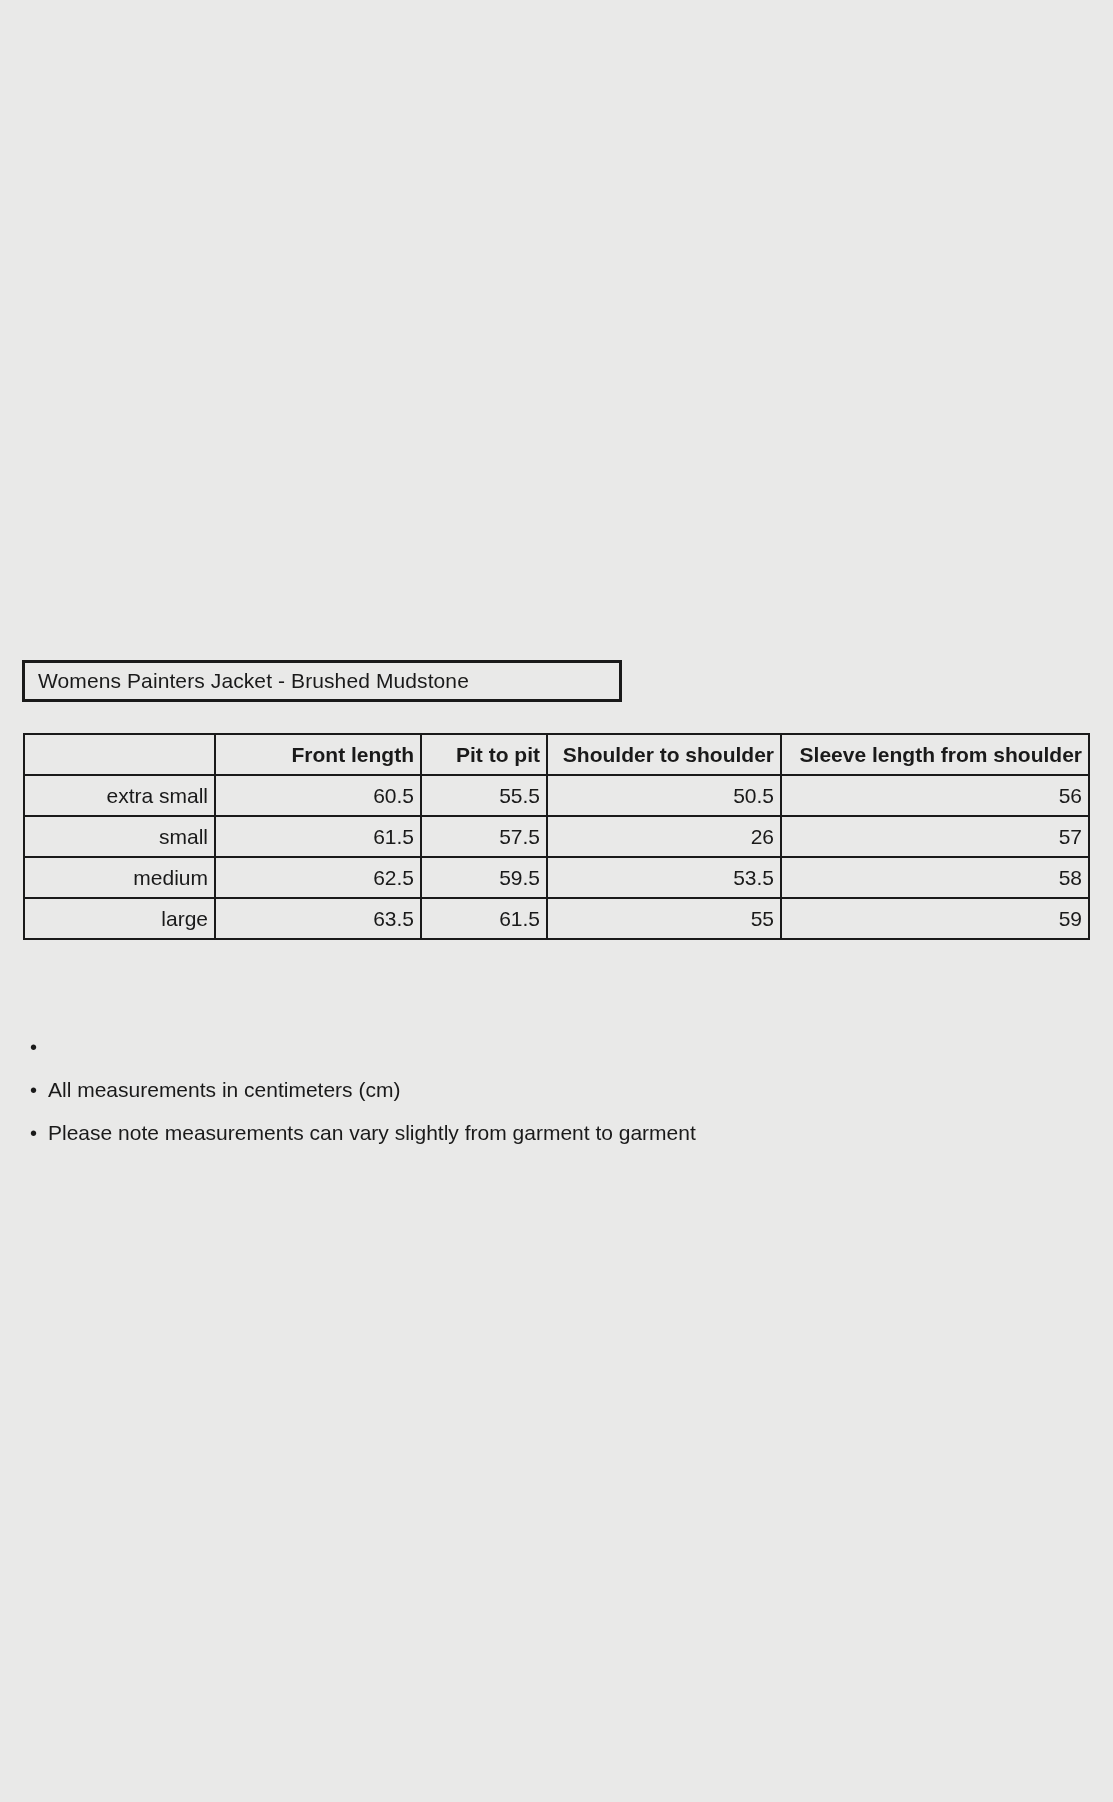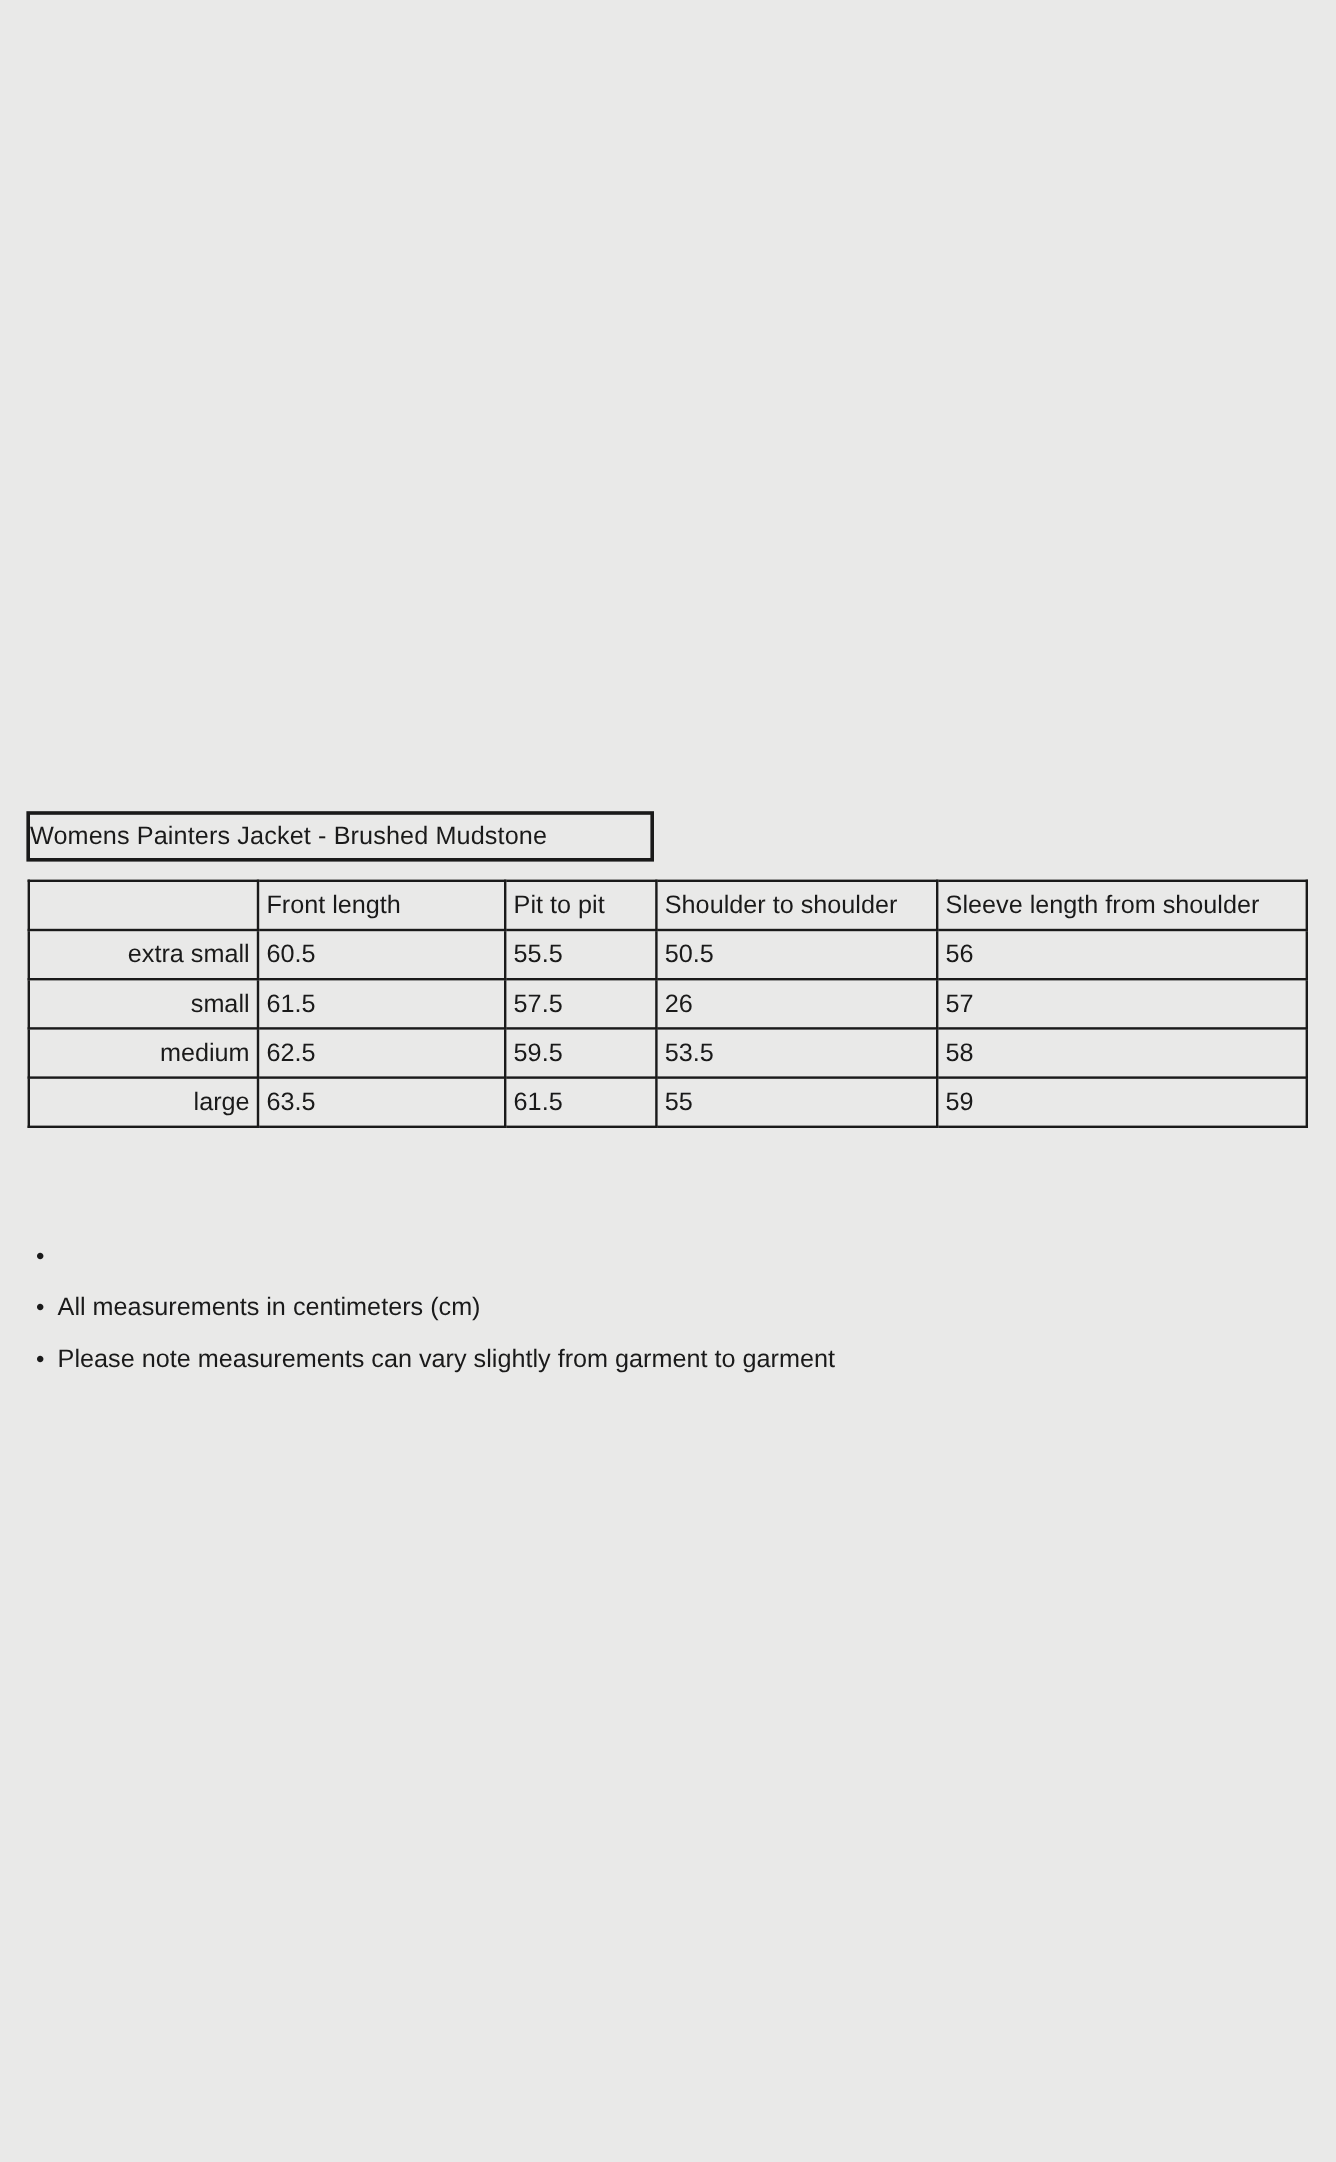--- a/index.html
+++ b/index.html
@@ -16,27 +16,28 @@
     overflow: hidden;
   }
   .canvas {
     position: absolute;
     inset: 0;
   }
   
   .title-box {
     position: absolute;
     left: 22px;
-    top: 676px;
-    width: 523px;
+    top: 660px;
+    width: 600px;
     height: 42px;
     box-sizing: border-box;
     border: 3px solid #1a1a1a;
     display: flex;
     align-items: center;
+    padding-left: 13px;
     font-size: 21px;
     letter-spacing: 0.1px;
     white-space: nowrap;
   }
   
   table.size-table {
     position: absolute;
     left: 23px;
     top: 733px;
     width: 1065px;
@@ -53,27 +54,28 @@
   table.size-table td {
     border: 2.5px solid #1a1a1a;
     height: 39px;
     padding: 0 6px;
     font-weight: 400;
     white-space: nowrap;
     overflow: hidden;
     vertical-align: middle;
   }
   table.size-table th {
-    text-align: left;
+    text-align: right;
+    font-weight: bold;
   }
   td.size-label {
     text-align: right;
   }
   td.num {
-    text-align: left;
+    text-align: right;
   }
   
   .notes {
     position: absolute;
     left: 30px;
     top: 1036px;
     font-size: 21px;
   }
   .note {
     display: flex;

